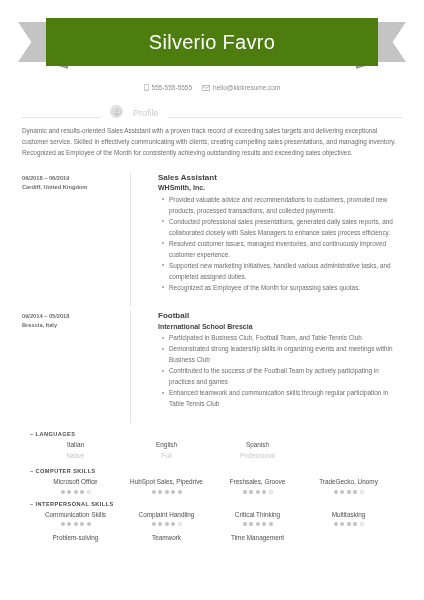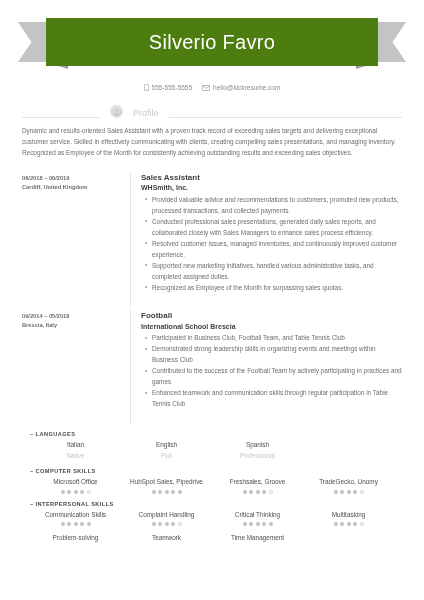--- a/index.html
+++ b/index.html
@@ -149,21 +149,21 @@
   }
   .entry-place {
     font-size: 5.7px;
     color: #6d6d6d;
     line-height: 1.65;
     font-weight: 600;
   }
   .entry-right {
     flex: 1 1 auto;
     border-left: 1px solid #e2e2e2;
-    padding-left: 10px;
+    padding-left: 27px;
     padding-bottom: 14px;
   }
   .entry-title {
     font-size: 8px;
     font-weight: 700;
     color: #3f3f3f;
     line-height: 1.35;
   }
   .entry-org {
     font-size: 7px;

